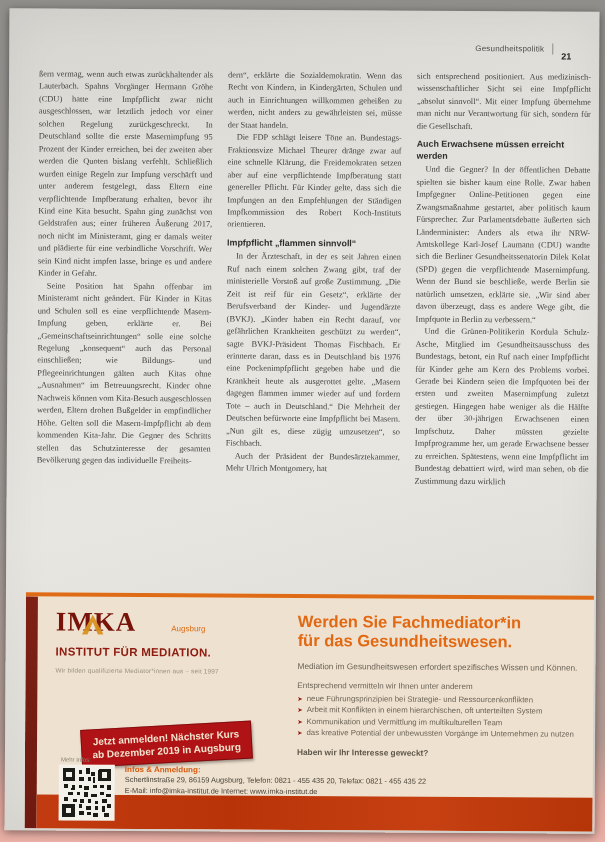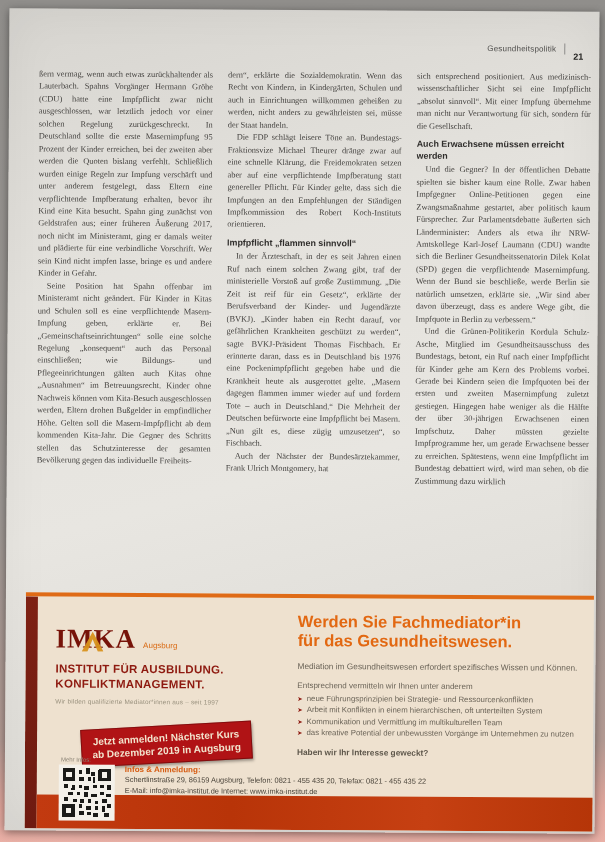--- a/index.html
+++ b/index.html
@@ -4,43 +4,43 @@
 <style>
   html,body{margin:0;padding:0;}
   body{width:605px;height:842px;overflow:hidden;background:#8f8d8a;font-family:"Liberation Sans",sans-serif;}
   .photo{position:relative;width:605px;height:842px;overflow:hidden;
     background:linear-gradient(180deg,#908e8b 0%,#9b9692 60%,#b39a93 88%,#e2a69c 96%,#e9b0a6 100%);}
   .page{position:absolute;left:7px;top:10px;width:590px;height:822px;
     background:linear-gradient(165deg,#d7d5d0 0%,#e4e2dd 30%,#e8e6e1 55%,#dddbd6 85%,#d5d3ce 100%);
     box-shadow:0 2px 8px rgba(0,0,0,.45), inset 0 0 50px rgba(0,0,0,.05);
     transform:rotate(.35deg);}
   
-  .page-header{position:absolute;top:24px;right:16px;display:flex;align-items:center;gap:8px;}
+  .page-header{position:absolute;top:24px;right:28px;display:flex;align-items:center;gap:8px;}
   .section-label{font-size:8px;color:#4b4a48;letter-spacing:.2px;}
   .hdr-divider{width:1px;height:11px;background:#8d8c8a;}
   .page-num{font-size:9px;font-weight:bold;color:#252422;margin-top:16px;}
   
   .columns{position:absolute;left:30px;top:60px;width:552px;height:510px;display:flex;gap:15px;overflow:hidden;}
   .col{flex:1;text-align:justify;font-family:"Liberation Serif",serif;font-size:8.4px;line-height:12.45px;
     color:#454340;overflow:hidden;hyphens:auto;-webkit-hyphens:auto;}
   .col p{margin:0;}
   .col p.ind{text-indent:9px;}
   .col h3{font-family:"Liberation Sans",sans-serif;font-size:8.9px;line-height:11.5px;font-weight:bold;
     color:#2f2d2b;margin:6px 0 2px 0;text-align:left;}
   
   .ad{position:absolute;left:20px;right:2px;top:584px;bottom:2px;background:#eee1cf;
     border-top:4px solid #df6b17;overflow:hidden;}
   .ad-strip{position:absolute;left:0;top:0;bottom:0;width:12px;background:linear-gradient(180deg,#7e2114,#6e1a10);}
-  .ad-left{position:absolute;left:30px;top:29px;width:235px;}
+  .ad-left{position:absolute;left:30px;top:12px;width:235px;}
   .imka-row{display:flex;align-items:flex-end;gap:7px;position:relative;}
   .imka{position:relative;font-family:"Liberation Serif",serif;font-weight:bold;font-size:27px;line-height:27px;
     letter-spacing:1px;color:#771309;z-index:1;}
   .gold{position:absolute;left:26px;top:6px;width:22px;height:20px;background:#d8921e;
     clip-path:polygon(50% 0,100% 100%,74% 100%,50% 38%,26% 100%,0 100%);z-index:2;opacity:.95;}
-  .augsburg{font-size:8px;color:#d96b15;padding-bottom:3px;}
+  .augsburg{font-size:8px;color:#d96b15;padding-bottom:3px;margin-left:28px;}
   .inst{margin-top:9px;font-weight:bold;font-size:11.5px;line-height:14.5px;color:#8e1a10;letter-spacing:.3px;}
   .tagline{margin-top:7px;font-size:6.4px;color:#98907d;letter-spacing:.2px;}
   .stamp{position:absolute;left:56px;top:128px;transform:rotate(-3.5deg);background:#b01315;color:#f2e3cd;
     padding:5px 10px;font-weight:bold;font-size:10px;line-height:13px;text-align:center;
     box-shadow:1px 2px 3px rgba(0,0,0,.35);border:1px solid rgba(60,0,0,.4);}
   .ad-right{position:absolute;left:272px;top:14px;width:282px;}
   .ad-headline{color:#e26812;font-weight:bold;font-size:16.5px;line-height:19px;}
   .ad-intro{margin-top:11px;font-size:8.3px;line-height:11px;color:#6b6458;}
   .ad-list-intro{margin-top:9px;font-size:8px;color:#6b6458;}
   .bullets{margin-top:3px;}
@@ -72,42 +72,41 @@
     <div class="columns">
       <div class="col">
           <p>ßern vermag, wenn auch etwas zurückhaltender als Lauterbach. Spahns Vorgänger Hermann Gröhe (CDU) hatte eine Impfpflicht zwar nicht ausgeschlossen, war letztlich jedoch vor einer solchen Regelung zurückgeschreckt. In Deutschland sollte die erste Masernimpfung 95 Prozent der Kinder erreichen, bei der zweiten aber werden die Quoten bislang verfehlt. Schließlich wurden einige Regeln zur Impfung verschärft und unter anderem festgelegt, dass Eltern eine verpflichtende Impfberatung erhalten, bevor ihr Kind eine Kita besucht. Spahn ging zunächst von Geldstrafen aus; einer früheren Äußerung 2017, noch nicht im Ministeramt, ging er damals weiter und plädierte für eine verbindliche Vorschrift. Wer sein Kind nicht impfen lasse, bringe es und andere Kinder in Gefahr.</p>
           <p class="ind">Seine Position hat Spahn offenbar im Ministeramt nicht geändert. Für Kinder in Kitas und Schulen soll es eine verpflichtende Masern-Impfung geben, erklärte er. Bei „Gemeinschaftseinrichtungen“ solle eine solche Regelung „konsequent“ auch das Personal einschließen; wie Bildungs- und Pflegeeinrichtungen gälten auch Kitas ohne „Ausnahmen“ im Betreuungsrecht. Kinder ohne Nachweis können vom Kita-Besuch ausgeschlossen werden, Eltern drohen Bußgelder in empfindlicher Höhe. Gelten soll die Masern-Impfpflicht ab dem kommenden Kita-Jahr. Die Gegner des Schritts stellen das Schutzinteresse der gesamten Bevölkerung gegen das individuelle Freiheits-</p>
         </div>
       <div class="col">
           <p>dern“, erklärte die Sozialdemokratin. Wenn das Recht von Kindern, in Kindergärten, Schulen und auch in Einrichtungen willkommen geheißen zu werden, nicht anders zu gewährleisten sei, müsse der Staat handeln.</p>
           <p class="ind">Die FDP schlägt leisere Töne an. Bundestags-Fraktionsvize Michael Theurer dränge zwar auf eine schnelle Klärung, die Freidemokraten setzen aber auf eine verpflichtende Impfberatung statt genereller Pflicht. Für Kinder gelte, dass sich die Impfungen an den Empfehlungen der Ständigen Impfkommission des Robert Koch-Instituts orientieren.</p>
           <h3>Impfpflicht „flammen sinnvoll“</h3>
           <p class="ind">In der Ärzteschaft, in der es seit Jahren einen Ruf nach einem solchen Zwang gibt, traf der ministerielle Vorstoß auf große Zustimmung. „Die Zeit ist reif für ein Gesetz“, erklärte der Berufsverband der Kinder- und Jugendärzte (BVKJ). „Kinder haben ein Recht darauf, vor gefährlichen Krankheiten geschützt zu werden“, sagte BVKJ-Präsident Thomas Fischbach. Er erinnerte daran, dass es in Deutschland bis 1976 eine Pockenimpfpflicht gegeben habe und die Krankheit heute als ausgerottet gelte. „Masern dagegen flammen immer wieder auf und fordern Tote – auch in Deutschland.“ Die Mehrheit der Deutschen befürworte eine Impfpflicht bei Masern. „Nun gilt es, diese zügig umzusetzen“, so Fischbach.</p>
-          <p class="ind">Auch der Nächster der Bundesärztekammer, Frank Ulrich Montgomery, hat</p>
+          <p class="ind">Auch der Präsident der Bundesärztekammer, Mehr Ulrich Montgomery, hat</p>
         </div>
       <div class="col">
           <p>sich entsprechend positioniert. Aus medizinisch-wissenschaftlicher Sicht sei eine Impfpflicht „absolut sinnvoll“. Mit einer Impfung übernehme man nicht nur Verantwortung für sich, sondern für die Gesellschaft.</p>
           <h3>Auch Erwachsene müssen erreicht werden</h3>
           <p class="ind">Und die Gegner? In der öffentlichen Debatte spielten sie bisher kaum eine Rolle. Zwar haben Impfgegner Online-Petitionen gegen eine Zwangsmaßnahme gestartet, aber politisch kaum Fürsprecher. Zur Parlamentsdebatte äußerten sich Länderminister: Anders als etwa ihr NRW-Amtskollege Karl-Josef Laumann (CDU) wandte sich die Berliner Gesundheitssenatorin Dilek Kolat (SPD) gegen die verpflichtende Masernimpfung. Wenn der Bund sie beschließe, werde Berlin sie natürlich umsetzen, erklärte sie. „Wir sind aber davon überzeugt, dass es andere Wege gibt, die Impfquote in Berlin zu verbessern.“</p>
           <p class="ind">Und die Grünen-Politikerin Kordula Schulz-Asche, Mitglied im Gesundheitsausschuss des Bundestags, betont, ein Ruf nach einer Impfpflicht für Kinder gehe am Kern des Problems vorbei. Gerade bei Kindern seien die Impfquoten bei der ersten und zweiten Masernimpfung zuletzt gestiegen. Hingegen habe weniger als die Hälfte der über 30-jährigen Erwachsenen einen Impfschutz. Daher müssten gezielte Impfprogramme her, um gerade Erwachsene besser zu erreichen. Spätestens, wenn eine Impfpflicht im Bundestag debattiert wird, wird man sehen, ob die Zustimmung dazu wirklich</p>
         </div>
     </div>
 
     <div class="ad">
       <div class="ad-strip"></div>
 
       <div class="ad-left">
         <div class="imka-row">
           <span class="gold"></span>
           <span class="imka">IMKA</span>
           <span class="augsburg">Augsburg</span>
         </div>
         <div class="inst">
-            <div>INSTITUT FÜR AUSBILDUNG.</div>
-            <div>KONFLIKTMANAGEMENT.</div>
+            <div>INSTITUT FÜR MEDIATION.</div>
           </div>
         <div class="tagline">Wir bilden qualifizierte Mediator*innen aus – seit 1997</div>
       </div>
 
       <div class="stamp">
           <div>Jetzt anmelden! Nächster Kurs</div>
           <div>ab Dezember 2019 in Augsburg</div>
         </div>
 
       <div class="ad-right">

